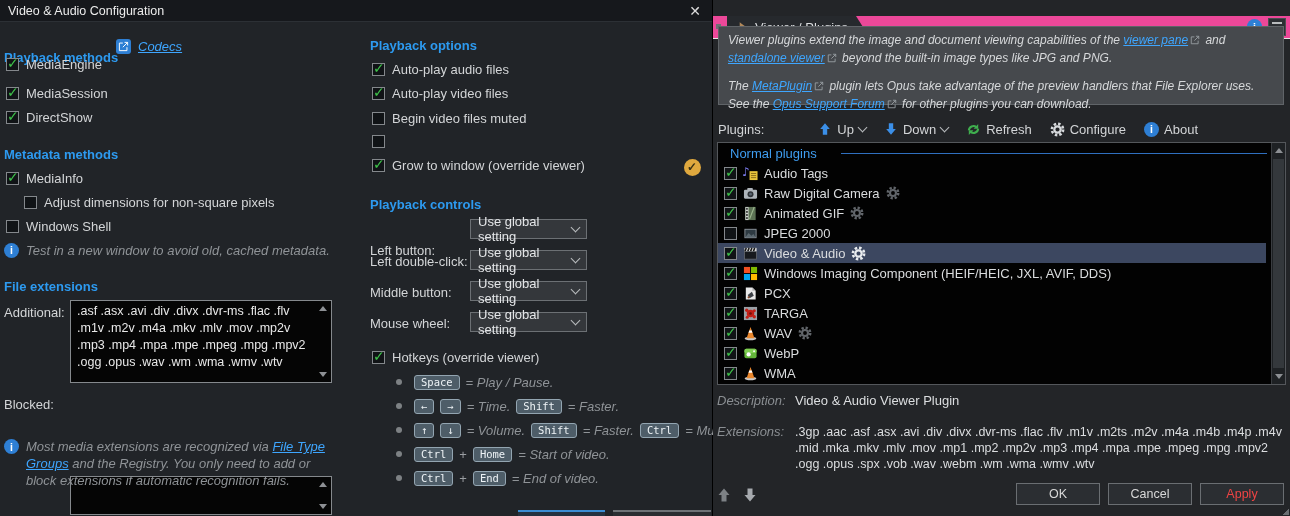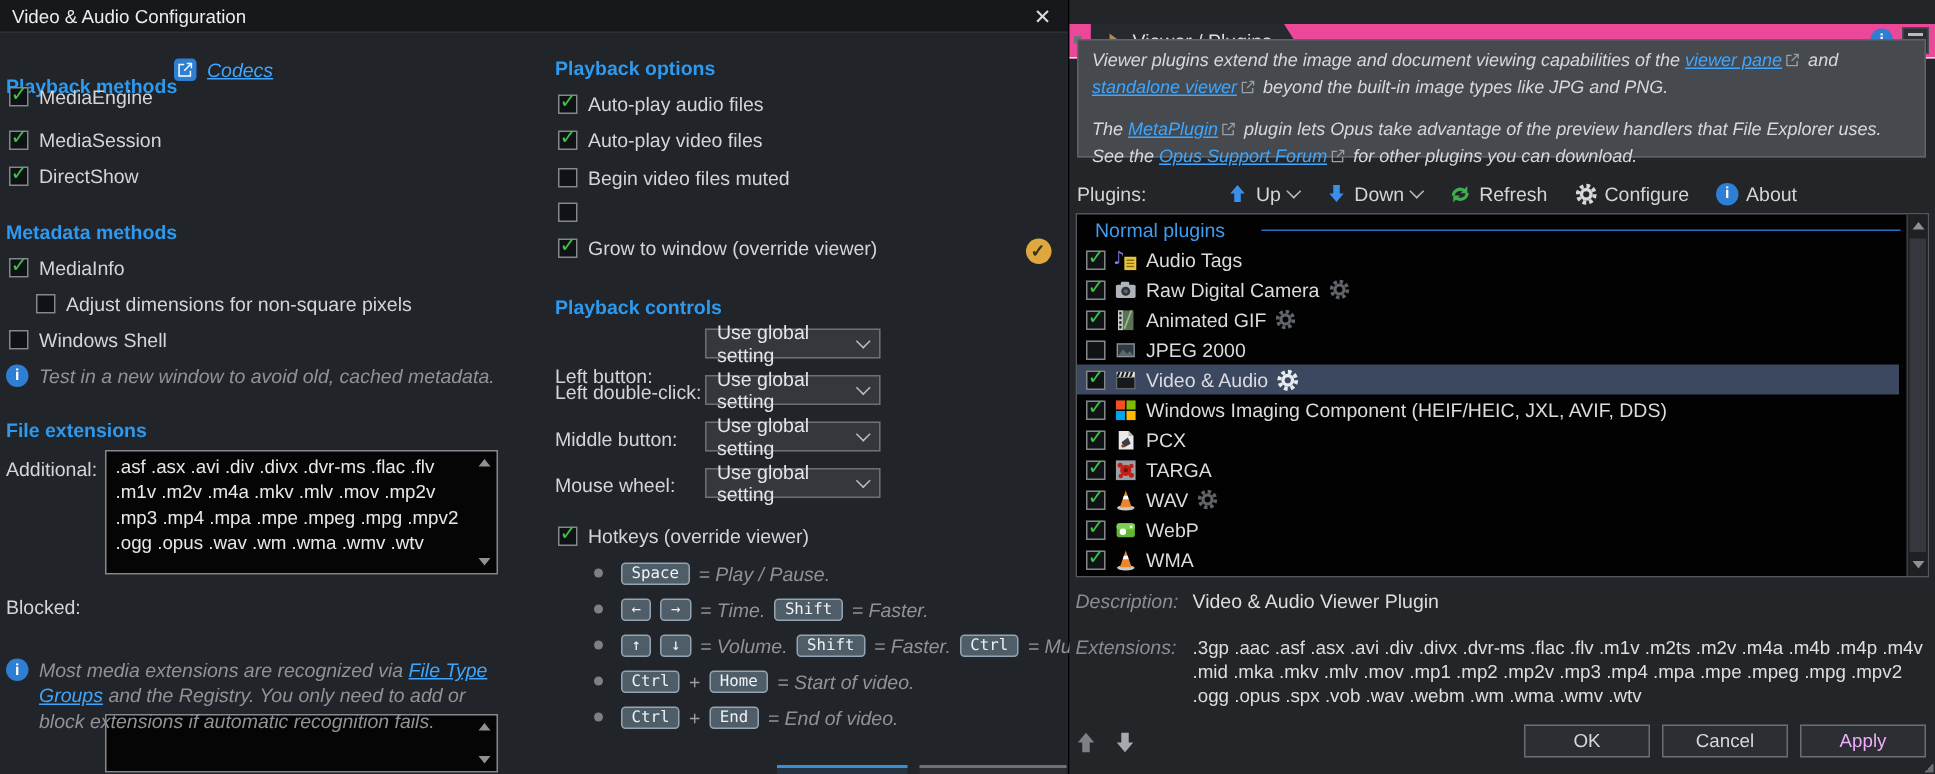--- a/index.html
+++ b/index.html
@@ -66,21 +66,21 @@
   .plg-name{white-space:nowrap;color:#dadcde;}
   .gear{width:14px;height:14px;}
   .gear.dim{color:#61656a;}
   .gear.bright{color:#e9ecef;}
   .vscroll{position:absolute;right:0;top:0;width:13px;height:241px;background:#1e2124;border-left:1px solid #3a3d41;}
   .vs-arrow{position:absolute;left:0;width:13px;height:15px;display:flex;align-items:center;justify-content:center;}
   .vs-thumb{position:absolute;left:1px;right:1px;top:16px;bottom:16px;background:#34383c;}
   .meta-lbl{color:#8a8e92;font-style:italic;}
   .btn{position:absolute;width:84px;height:22px;box-sizing:border-box;background:#2b2e32;border:1px solid #6a6e72;
        color:#d8d8d8;display:flex;align-items:center;justify-content:center;font-size:12.5px;cursor:default;}
-  .btn.disabled{color:#f0abfc;}
+  .btn.disabled{color:#ef4444;}
   .move-arrow{width:16px;height:16px;color:#9a9ea2;}
   .grip{position:absolute;right:1px;bottom:1px;width:6px;height:6px;
         background:linear-gradient(135deg,transparent 50%,#6a6e72 50%);}
 </style>
 </head>
 <body>
 
 <svg width="0" height="0" style="position:absolute">
   <defs>
     <g id="gear-def" fill="none" stroke="currentColor">

